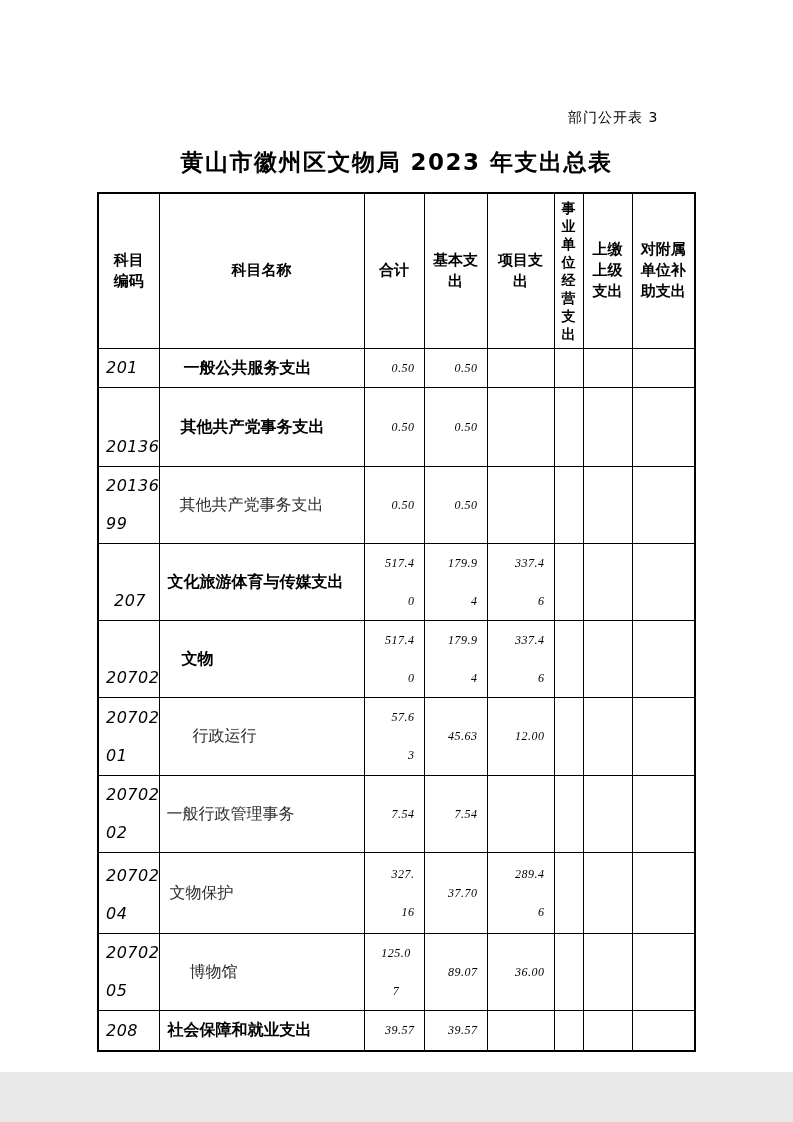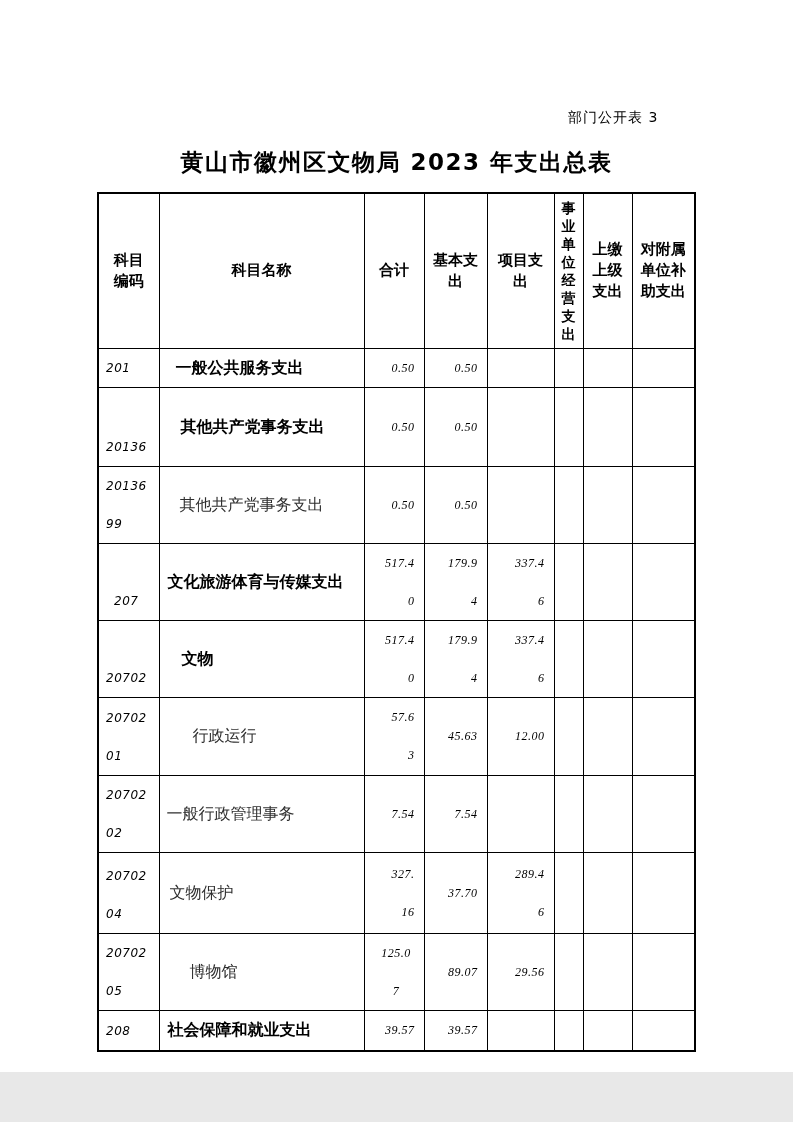--- a/index.html
+++ b/index.html
@@ -33,21 +33,21 @@
   }
   tr.hdr {height:155px;}
   th {
     font-size:15px; font-weight:bold;
     line-height:21px;
     white-space:pre-line;
     text-align:center; vertical-align:middle;
   }
   th.vert {font-size:14px; line-height:18px; font-weight:bold;}
   td.code {
-    font-size:12px; font-style:italic;
+    font-size:16px; font-style:italic;
     line-height:38px; white-space:pre-line;
     text-align:left; vertical-align:bottom;
     padding-left:7px; letter-spacing:0.5px;
   }
   td.name {
     font-size:16px; line-height:20px;
     text-align:left; vertical-align:middle;
   }
   td.name.sub {font-weight:normal; color:#2e2e2e;}
   td.name.bold {font-weight:bold;}
@@ -103,21 +103,21 @@
       <th>上缴
 上级
 支出</th>
       <th>对附属
 单位补
 助支出</th>
     </tr>
 
     <tr style="height:36px">
       <td class="code">201</td>
-      <td class="name bold" style="padding-left:16px">一般公共服务支出</td>
+      <td class="name bold" style="padding-left:24px">一般公共服务支出</td>
       <td class="num">0.50</td>
       <td class="num">0.50</td>
       <td class="num"></td>
       <td class="num"></td>
       <td class="num"></td>
       <td class="num"></td>
     </tr>
 
     <tr style="height:79px">
       <td class="code">20136</td>
@@ -209,21 +209,21 @@
       <td class="num"></td>
     </tr>
 
     <tr style="height:69px">
       <td class="code">20702
 05</td>
       <td class="name sub" style="padding-left:30px">博物馆</td>
       <td class="num left-wrap">125.0
 7</td>
       <td class="num">89.07</td>
-      <td class="num">29.56</td>
+      <td class="num">36.00</td>
       <td class="num"></td>
       <td class="num"></td>
       <td class="num"></td>
     </tr>
 
     <tr style="height:41px">
       <td class="code">208</td>
       <td class="name bold" style="padding-left:8px">社会保障和就业支出</td>
       <td class="num">39.57</td>
       <td class="num">39.57</td>

